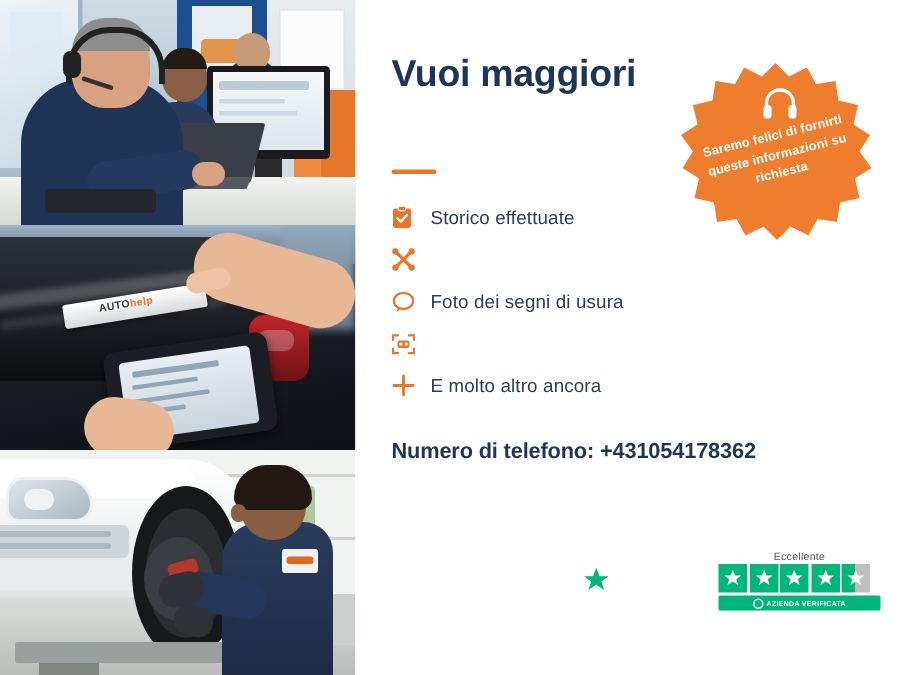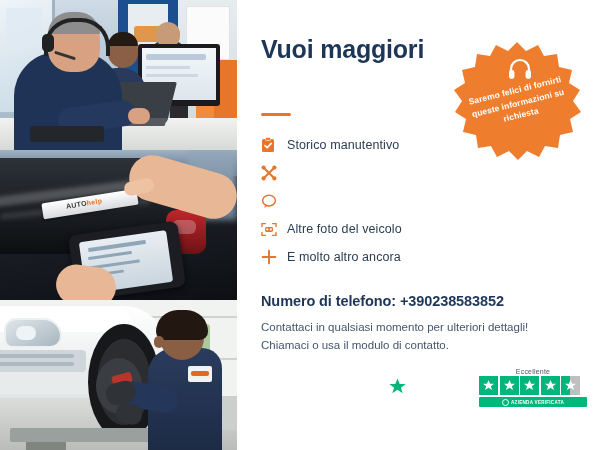--- a/index.html
+++ b/index.html
@@ -289,21 +289,21 @@
     <div class="list">
 
       <div class="li">
         <span class="ic">
           <svg width="14" height="16" viewBox="0 0 14 16">
             <rect x="1" y="2" width="12" height="13" rx="1.6" fill="#e8762a"></rect>
             <rect x="4.4" y="0.4" width="5.2" height="3" rx="1" fill="#e8762a" stroke="#fff" stroke-width=".7"></rect>
             <path d="M4 8.6 l2.2 2.2 4-4.4" fill="none" stroke="#fff" stroke-width="1.6" stroke-linecap="round" stroke-linejoin="round"></path>
           </svg>
         </span>
-        <span class="lbl">Storico manutentivo</span>
+        <span class="lbl">Storico effettuate</span>
       </div>
 
       <div class="li">
         <span class="ic">
           <svg width="16" height="16" viewBox="0 0 16 16">
             <path d="M2.2 2.2 L13.8 13.8" stroke="#e8762a" stroke-width="2.1" stroke-linecap="round"></path>
             <path d="M13.8 2.2 L2.2 13.8" stroke="#e8762a" stroke-width="2.1" stroke-linecap="round"></path>
             <circle cx="2.6" cy="2.6" r="2.1" fill="#e8762a"></circle>
             <circle cx="13.4" cy="13.4" r="2.1" fill="#e8762a"></circle>
             <circle cx="13.4" cy="2.6" r="2.1" fill="#e8762a"></circle>
@@ -312,49 +312,45 @@
         </span>
       </div>
 
       <div class="li">
         <span class="ic">
           <svg width="16" height="15" viewBox="0 0 16 15">
             <ellipse cx="8" cy="6.6" rx="6.4" ry="5.4" fill="none" stroke="#e8762a" stroke-width="1.5"></ellipse>
             <path d="M4.6 10.6 L3.2 14 L7 11.6 Z" fill="#e8762a"></path>
           </svg>
         </span>
+        <span class="lbl">Foto dei segni di usura</span>
       </div>
 
       <div class="li">
         <span class="ic">
           <svg width="16" height="15" viewBox="0 0 16 15">
             <path d="M1 4.6 V1.6 H4.4 M11.6 1.6 H15 V4.6 M15 10.4 V13.4 H11.6 M4.4 13.4 H1 V10.4" fill="none" stroke="#e8762a" stroke-width="1.4" stroke-linecap="round"></path>
             <rect x="4" y="5" width="8" height="5" rx="1.4" fill="#e8762a"></rect>
             <circle cx="6.2" cy="7.4" r="1.1" fill="#fff"></circle>
             <circle cx="9.8" cy="7.4" r="1.1" fill="#fff"></circle>
           </svg>
         </span>
-        <span class="lbl">Altre foto del veicolo</span>
       </div>
 
       <div class="li">
         <span class="ic">
           <svg width="16" height="16" viewBox="0 0 16 16">
             <path d="M8 1.6 V14.4 M1.6 8 H14.4" stroke="#e8762a" stroke-width="1.9" stroke-linecap="round"></path>
           </svg>
         </span>
         <span class="lbl">E molto altro ancora</span>
       </div>
     </div>
 
-    <div class="phone">Numero di telefono: +390238583852</div>
-    <div class="sub">
-      <div>Contattaci in qualsiasi momento per ulteriori dettagli!</div>
-      <div>Chiamaci o usa il modulo di contatto.</div>
-    </div>
+    <div class="phone">Numero di telefono: +431054178362</div>
 
     <div class="tp">
       <div class="tpbrand">
         <svg class="tstar" viewBox="0 0 20 20">
           <path d="M10 0.6 L12.6 7.2 L19.6 7.2 L14 11.4 L16.2 18 L10 13.9 L3.8 18 L6 11.4 L0.4 7.2 L7.4 7.2 Z" fill="#00b67a"></path>
         </svg>
       </div>
       <div class="tpright">
         <div class="exc">Eccellente</div>
         <div class="stars">

